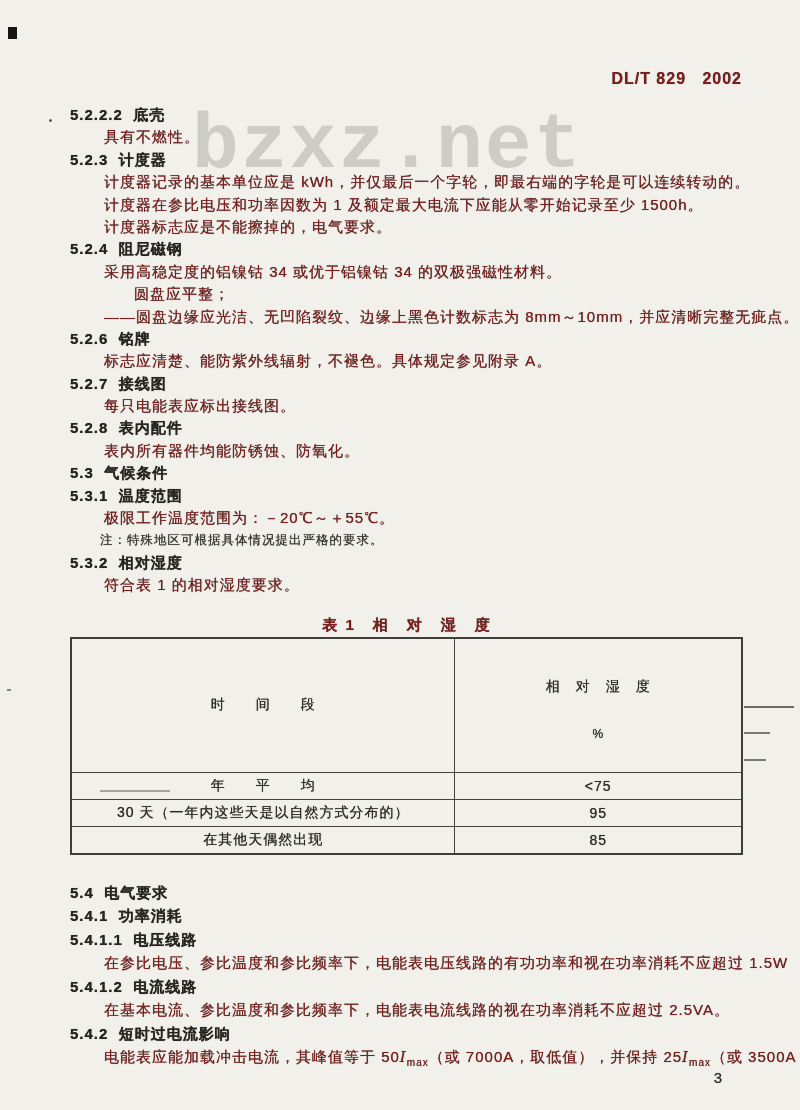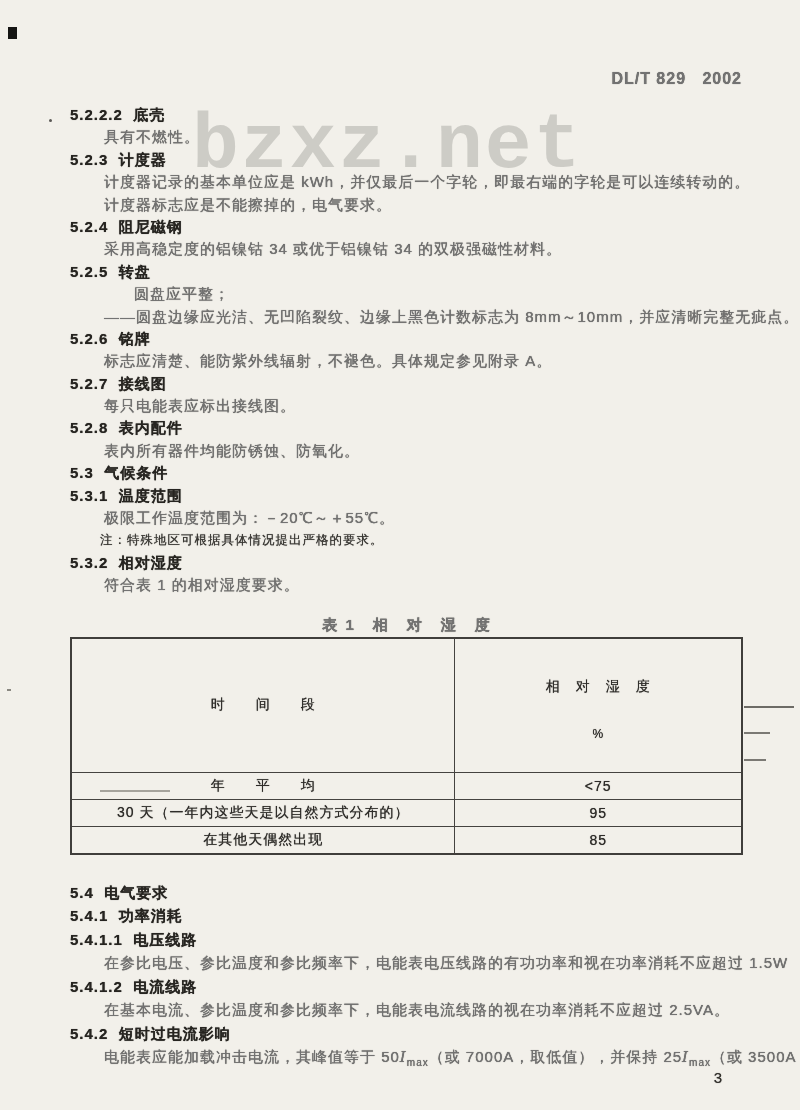--- a/index.html
+++ b/index.html
@@ -9,21 +9,21 @@
     font-family:"Liberation Sans",sans-serif;
     overflow:hidden;
   }
   .page{
     position:relative;width:800px;height:1110px;
     background:#f2f0ea;
     overflow:hidden;
   }
   
   .txt{
-    color:#737373;
+    color:#7f1d1d;
     text-shadow:0 0 .7px rgba(46,44,41,.9);
   }
   .header-code{
     position:absolute;top:70px;right:58px;
     font-size:16px;font-weight:bold;letter-spacing:1px;
     white-space:pre;
   }
   .watermark{
     position:absolute;left:192px;top:102px;
     font-family:Liberation Mono, monospace;
@@ -100,24 +100,24 @@
   <div class="watermark">bzxz.net</div>
 
   <div class="header-code txt">DL/T 829   2002</div>
 
   <div class="content">
 
     <div class="line h txt">5.2.2.2  底壳</div>
     <div class="line p txt">具有不燃性。</div>
     <div class="line h txt">5.2.3  计度器</div>
     <div class="line p txt">计度器记录的基本单位应是 kWh，并仅最后一个字轮，即最右端的字轮是可以连续转动的。</div>
+    <div class="line p txt">计度器在参比电压和功率因数为 1 及额定最大电流下应能从零开始记录至少 1500h。</div>
     <div class="line p txt">计度器标志应是不能擦掉的，电气要求。</div>
     <div class="line h txt">5.2.4  阻尼磁钢</div>
     <div class="line p txt">采用高稳定度的铝镍钴 34 或优于铝镍钴 34 的双极强磁性材料。</div>
-    <div class="line h txt">5.2.5  转盘</div>
     <div class="line p2 txt">圆盘应平整；</div>
     <div class="line p txt">——圆盘边缘应光洁、无凹陷裂纹、边缘上黑色计数标志为 8mm～10mm，并应清晰完整无疵点。</div>
     <div class="line h txt">5.2.6  铭牌</div>
     <div class="line p txt">标志应清楚、能防紫外线辐射，不褪色。具体规定参见附录 A。</div>
     <div class="line h txt">5.2.7  接线图</div>
     <div class="line p txt">每只电能表应标出接线图。</div>
     <div class="line h txt">5.2.8  表内配件</div>
     <div class="line p txt">表内所有器件均能防锈蚀、防氧化。</div>
     <div class="line h txt">5.3  气候条件</div>
     <div class="line h txt">5.3.1  温度范围</div>

